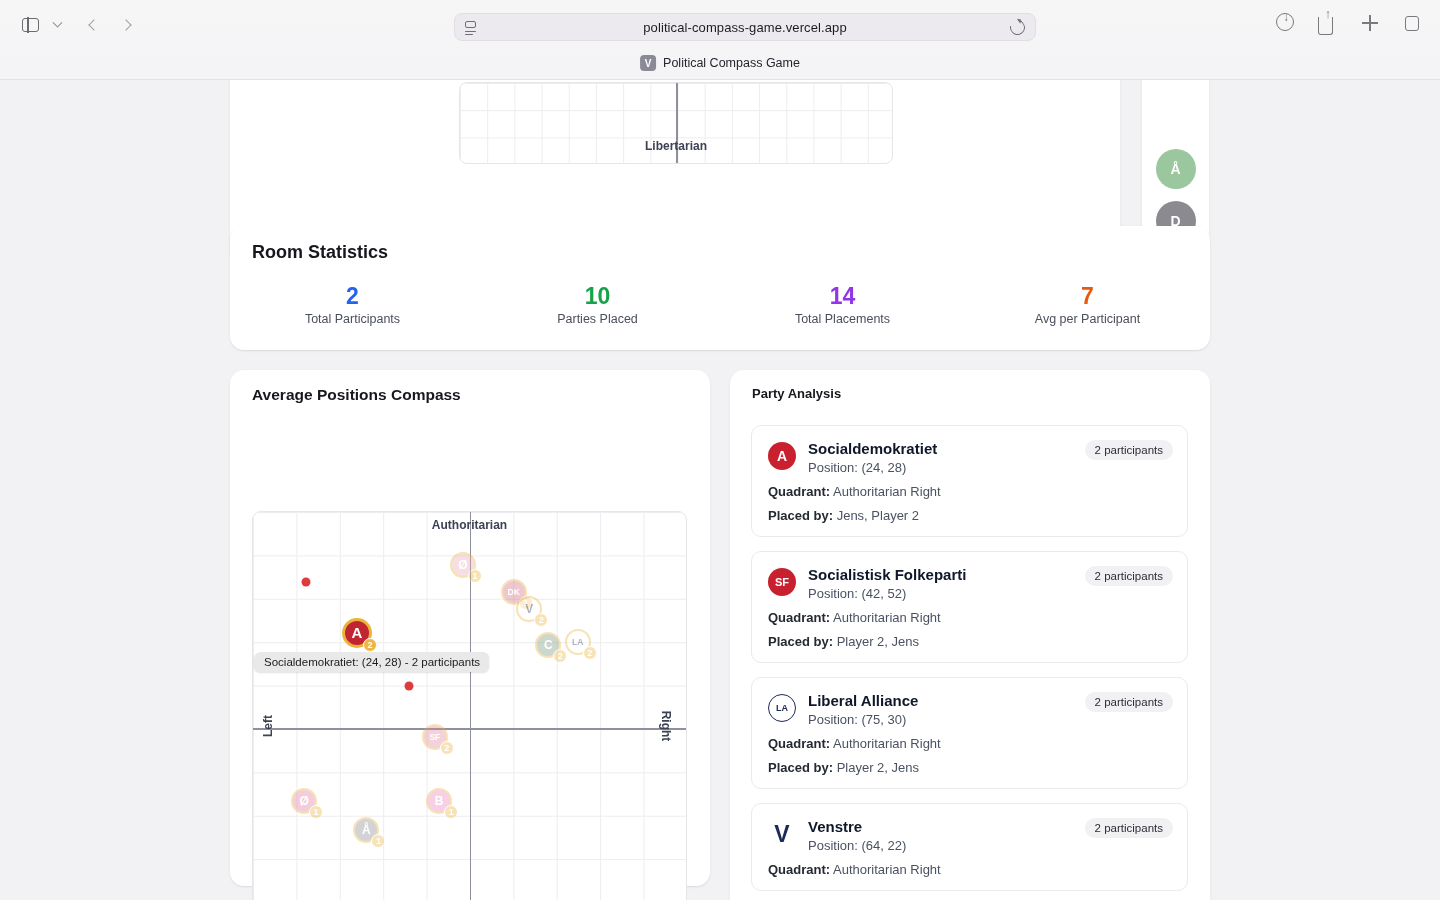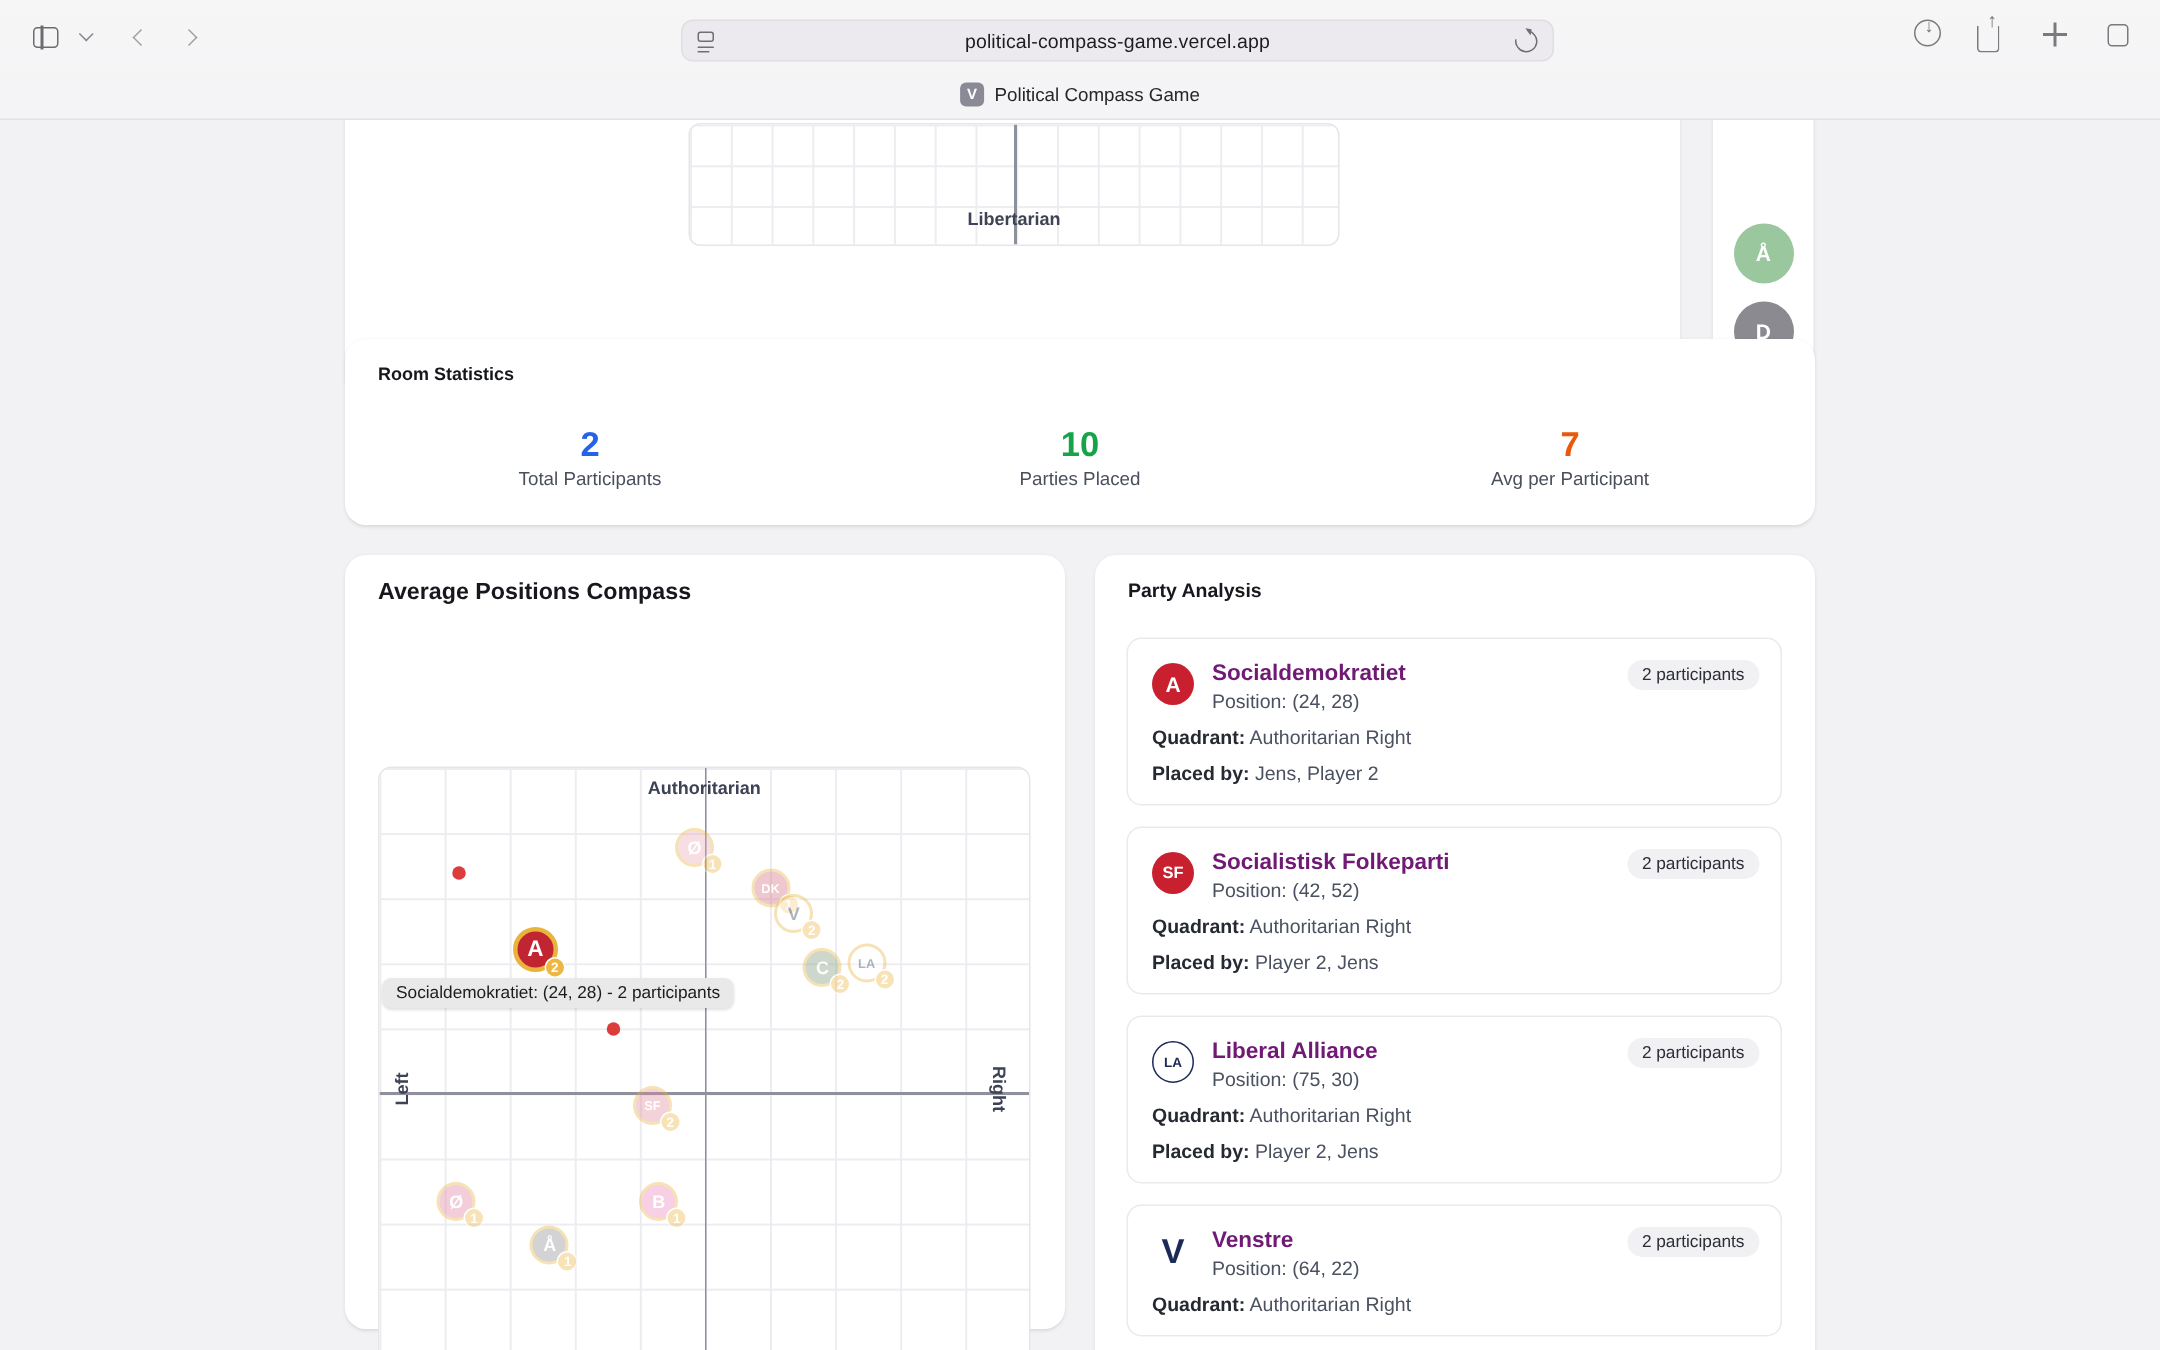--- a/index.html
+++ b/index.html
@@ -111,21 +111,21 @@
   .top-side-card { left: 1142px; top: -80px; width: 67px; height: 255px; }
   .avatar {
     position: absolute; left: 50%; transform: translateX(-50%);
     width: 40px; height: 40px; border-radius: 50%;
     display: flex; align-items: center; justify-content: center;
     color: #ffffff; font-size: 14px; font-weight: 600;
   }
 
   
   .stats-card { left: 230px; top: 146px; width: 980px; height: 124px; }
-  .stats-title { position: absolute; left: 22px; top: 16px; font-size: 12px; font-weight: 700; color: #16181d; }
+  .stats-title { position: absolute; left: 22px; top: 16px; font-size: 18px; font-weight: 700; color: #16181d; }
   .stats-row { position: absolute; left: 0; right: 0; top: 56px; display: flex; }
   .stat { flex: 1; text-align: center; }
   .stat-value { font-size: 23px; font-weight: 700; line-height: 28px; }
   .stat-label { font-size: 12.5px; color: #4a4f5c; margin-top: 2px; }
 
   
   .compass-card { left: 230px; top: 290px; width: 480px; height: 516px; padding-left: 28px; }
   .compass-title { position: absolute; left: 22px; top: 16px; font-size: 15.5px; font-weight: 700; color: #16181d; }
   .compass-box {
     position: absolute; left: 22px; top: 141px; width: 435px; height: 434px;
@@ -166,21 +166,21 @@
   .party-item {
     border: 1px solid #eaeaee; border-radius: 10px; padding: 14px 16px 13px 16px;
     margin-bottom: 14px; position: relative; background: #fff;
   }
   .pi-head { display: flex; align-items: flex-start; gap: 12px; }
   .pi-logo {
     width: 28px; height: 28px; border-radius: 50%;
     display: flex; align-items: center; justify-content: center;
     font-weight: 700; flex: 0 0 28px; margin-top: 2px;
   }
-  .pi-name { font-size: 15px; font-weight: 700; color: #701a75; line-height: 18px; }
+  .pi-name { font-size: 15px; font-weight: 700; color: #0f172a; line-height: 18px; }
   .pi-pos  { font-size: 13px; color: #4a5160; margin-top: 2px; }
   .pi-badge {
     position: absolute; right: 14px; top: 14px;
     background: #f1f1f3; border-radius: 11px; padding: 4px 10px;
     font-size: 11.5px; color: #2b2e36; font-weight: 500;
   }
   .pi-row { font-size: 13px; color: #4a5160; margin-top: 9px; }
   .pi-row b { color: #252932; font-weight: 700; }
 </style>
 </head>
@@ -257,20 +257,24 @@
   <div class="card stats-card">
     <div class="stats-title">Room Statistics</div>
     <div class="stats-row">
       <div class="stat">
         <div class="stat-value" style="color:#2563eb;">2</div>
         <div class="stat-label">Total Participants</div>
       </div>
       <div class="stat">
         <div class="stat-value" style="color:#16a34a;">10</div>
         <div class="stat-label">Parties Placed</div>
+      </div>
+      <div class="stat">
+        <div class="stat-value" style="color:#9333ea;">14</div>
+        <div class="stat-label">Total Placements</div>
       </div>
       <div class="stat">
         <div class="stat-value" style="color:#ea580c;">7</div>
         <div class="stat-label">Avg per Participant</div>
       </div>
     </div>
   </div>
 
   <div class="card compass-card">
     <div class="compass-title">Average Positions Compass</div>

